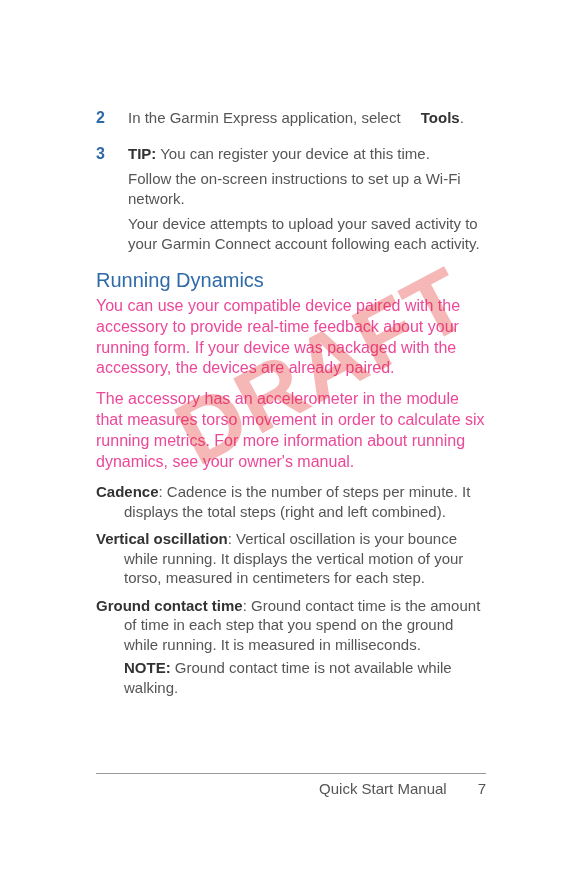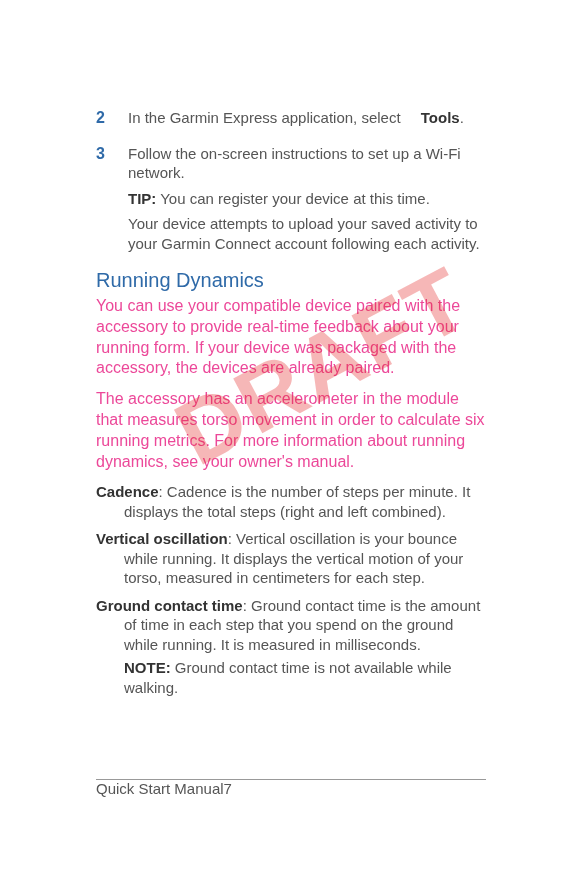--- a/index.html
+++ b/index.html
@@ -75,47 +75,49 @@
     transform-origin: center;
     pointer-events: none;
     letter-spacing: 2px;
   }
   .footer {
     position: absolute;
     left: 96px;
     width: 390px;
     bottom: 78px;
     border-top: 1px solid #999;
+    padding-top: 6px;
     display: flex;
-    justify-content: flex-start;
+    justify-content: flex-end;
     font-size: 15px;
     color: #555;
+    gap: 31px;
   }
 </style>
 </head>
 <body>
 
 <div class="page">
 
   <div class="step">
     <div class="step-num">2</div>
     <div class="step-body">
       <div class="line">
         <span>In the Garmin Express application, select </span><span class="bold-inline">Tools</span><span>.</span>
       </div>
     </div>
   </div>
 
   <div class="step">
     <div class="step-num">3</div>
     <div class="step-body">
-      <div class="line">Follow the on-screen instructions to set up a Wi-Fi network.</div>
       <div class="line">
         <span class="tip-label">TIP:</span><span> You can register your device at this time.</span>
       </div>
+      <div class="line">Follow the on-screen instructions to set up a Wi-Fi network.</div>
       <div class="line">Your device attempts to upload your saved activity to your Garmin Connect account following each activity.</div>
     </div>
   </div>
 
   <div class="section-title">Running Dynamics</div>
 
   <div class="para">You can use your compatible device paired with the accessory to provide real-time feedback about your running form. If your device was packaged with the accessory, the devices are already paired.</div>
   <div class="para">The accessory has an accelerometer in the module that measures torso movement in order to calculate six running metrics. For more information about running dynamics, see your owner's manual.</div>
 
   <div class="defitem">

